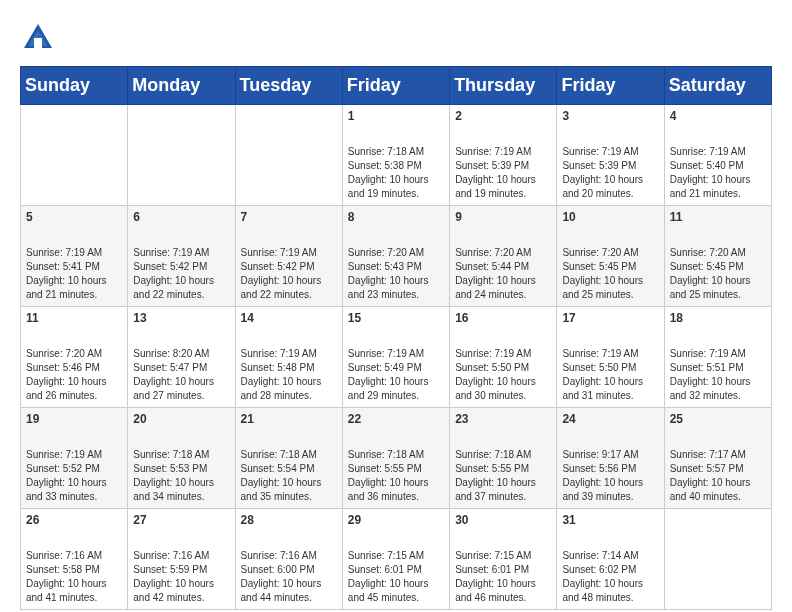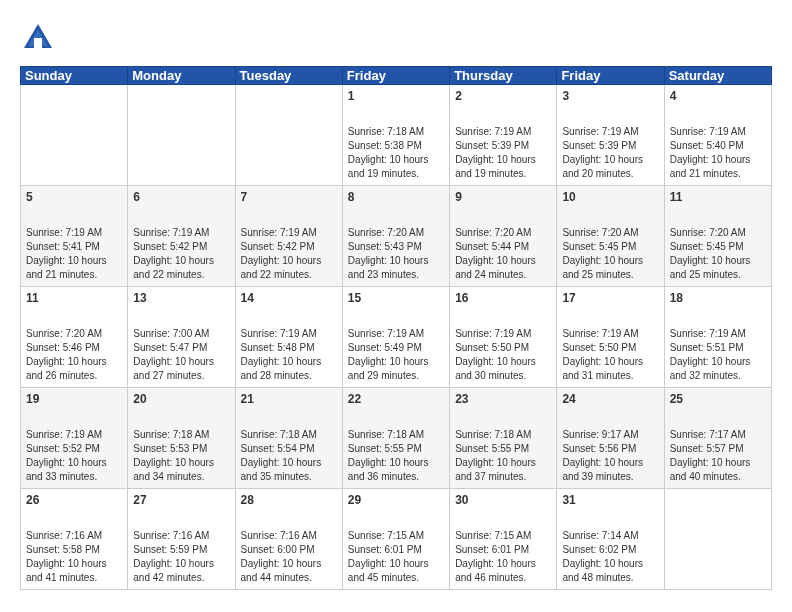--- a/index.html
+++ b/index.html
@@ -53,23 +53,23 @@
       color: #444;
     }
     .calendar {
       width: 100%;
       border-collapse: collapse;
       border: 1px solid #bbb;
     }
     .calendar th {
       background-color: #2255aa;
       color: #fff;
-      font-size: 13px;
-      font-weight: bold;
-      padding: 1px 4px;
+      font-size: 18px;
+      font-weight: bold;
+      padding: 8px 4px;
       text-align: left;
       border: 1px solid #1a4488;
     }
     .calendar td {
       border: 1px solid #ccc;
       vertical-align: top;
       padding: 4px 5px;
       width: 107px;
       min-height: 80px;
       font-size: 10.5px;
@@ -219,21 +219,21 @@
       <tr class="week-row">
         <td>
           <span class="day-num">11</span>
           <div class="day-info">Sunrise: 7:20 AM
 Sunset: 5:46 PM
 Daylight: 10 hours
 and 26 minutes.</div>
         </td>
         <td>
           <span class="day-num">13</span>
-          <div class="day-info">Sunrise: 7:00 AM
+          <div class="day-info">Sunrise: 8:20 AM
 Sunset: 5:47 PM
 Daylight: 10 hours
 and 27 minutes.</div>
         </td>
         <td>
           <span class="day-num">14</span>
           <div class="day-info">Sunrise: 7:19 AM
 Sunset: 5:48 PM
 Daylight: 10 hours
 and 28 minutes.</div>

